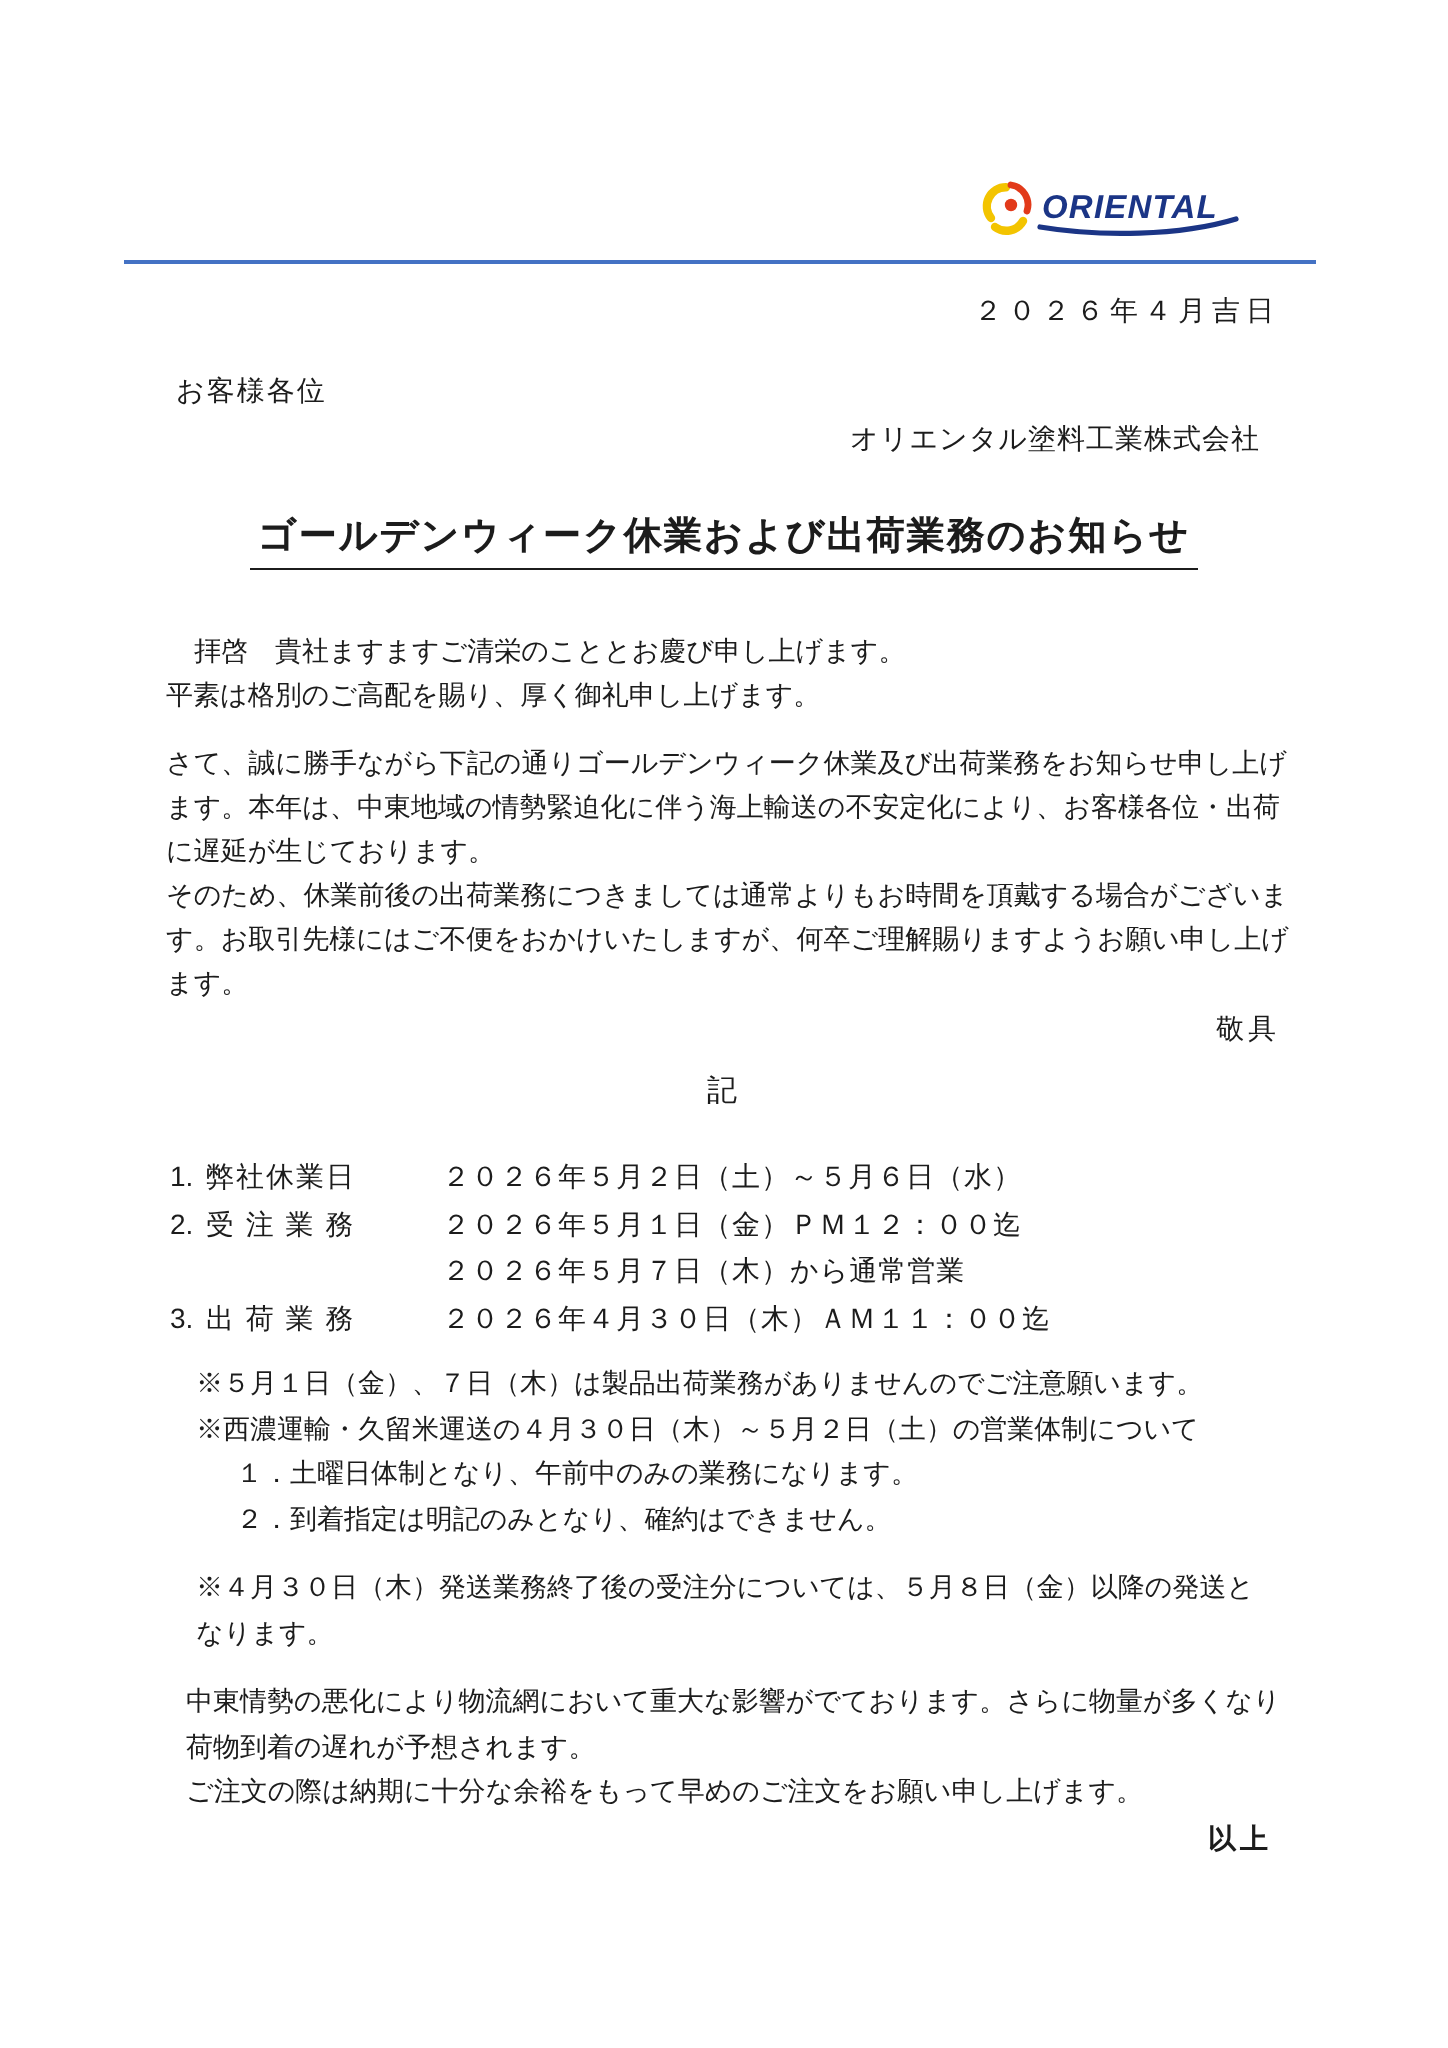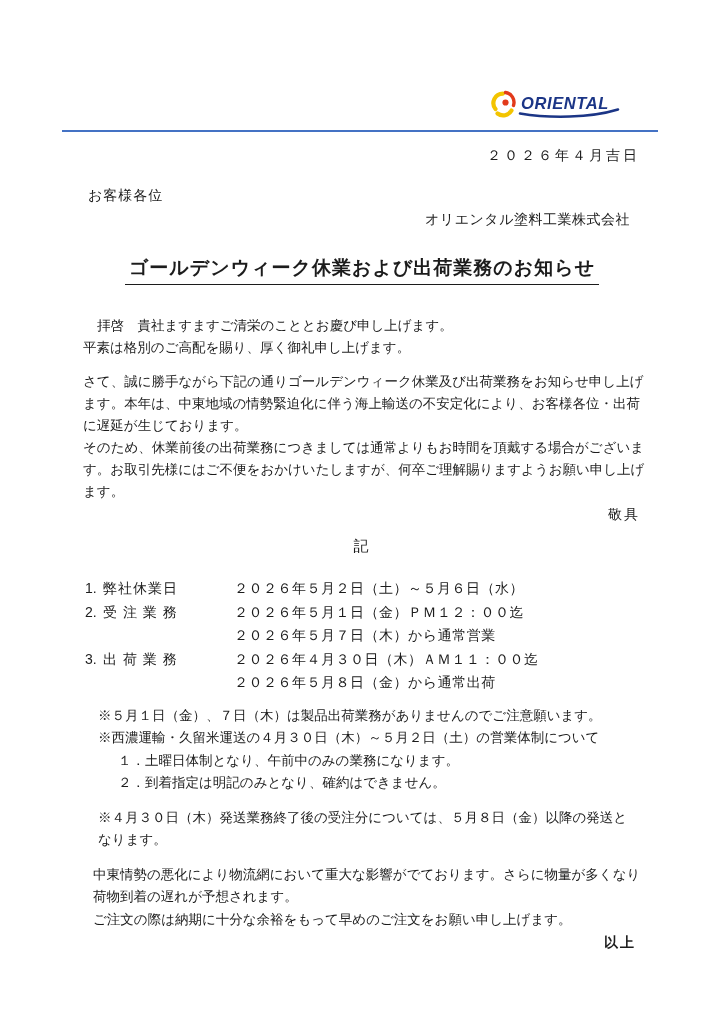--- a/index.html
+++ b/index.html
@@ -31,21 +31,21 @@
   .indent1{padding-left:14px;}
   .mt12{margin-top:12px;}
   .mt30{margin-top:30px;}
   .closing{text-align:right;font-size:14px;letter-spacing:2px;line-height:22px;}
   .record{margin-top:10px;text-align:center;font-size:15px;letter-spacing:2px;line-height:22px;}
   
   .sch{margin-top:20px;padding-left:85px;font-size:14px;line-height:23.5px;}
   .sch-row{display:flex;}
   .sch-no{width:18px;flex:0 0 18px;}
   .sch-label{width:118px;flex:0 0 118px;letter-spacing:1px;}
-  .sch-date{letter-spacing:0.5px;white-space:nowrap;margin-left:13px;}
+  .sch-date{letter-spacing:0.5px;white-space:nowrap;}
   
   .notes{margin-top:10px;padding-left:98px;padding-right:60px;font-size:13.5px;line-height:22.5px;}
   .subnote{padding-left:20px;}
   .note3{margin-top:12px;}
   .warning{margin-top:12px;padding-left:93px;padding-right:70px;font-size:13.5px;line-height:22.5px;}
   .end-marker{text-align:right;padding-right:88px;font-size:14px;letter-spacing:2px;line-height:22.5px;margin-top:0;font-weight:bold;}
   .line{white-space:nowrap;}
 </style>
 </head>
 <body>
@@ -116,21 +116,20 @@
       <span class="sch-date">２０２６年５月７日（木）から通常営業</span>
     </div>
     <div class="sch-row">
       <span class="sch-no">3.</span>
       <span class="sch-label">出 荷 業 務</span>
       <span class="sch-date">２０２６年４月３０日（木）ＡＭ１１：００迄</span>
     </div>
     <div class="sch-row">
       <span class="sch-no"></span>
       <span class="sch-label"></span>
-      <span class="sch-date">２０２６年５月８日（金）から通常出荷</span>
     </div>
   </div>
 
   <div class="notes">
     <div class="line">※５月１日（金）、７日（木）は製品出荷業務がありませんのでご注意願います。</div>
     <div class="line">※西濃運輸・久留米運送の４月３０日（木）～５月２日（土）の営業体制について</div>
     <div class="line subnote">１．土曜日体制となり、午前中のみの業務になります。</div>
     <div class="line subnote">２．到着指定は明記のみとなり、確約はできません。</div>
     <div class="note3">
       <div class="line">※４月３０日（木）発送業務終了後の受注分については、５月８日（金）以降の発送と</div>

